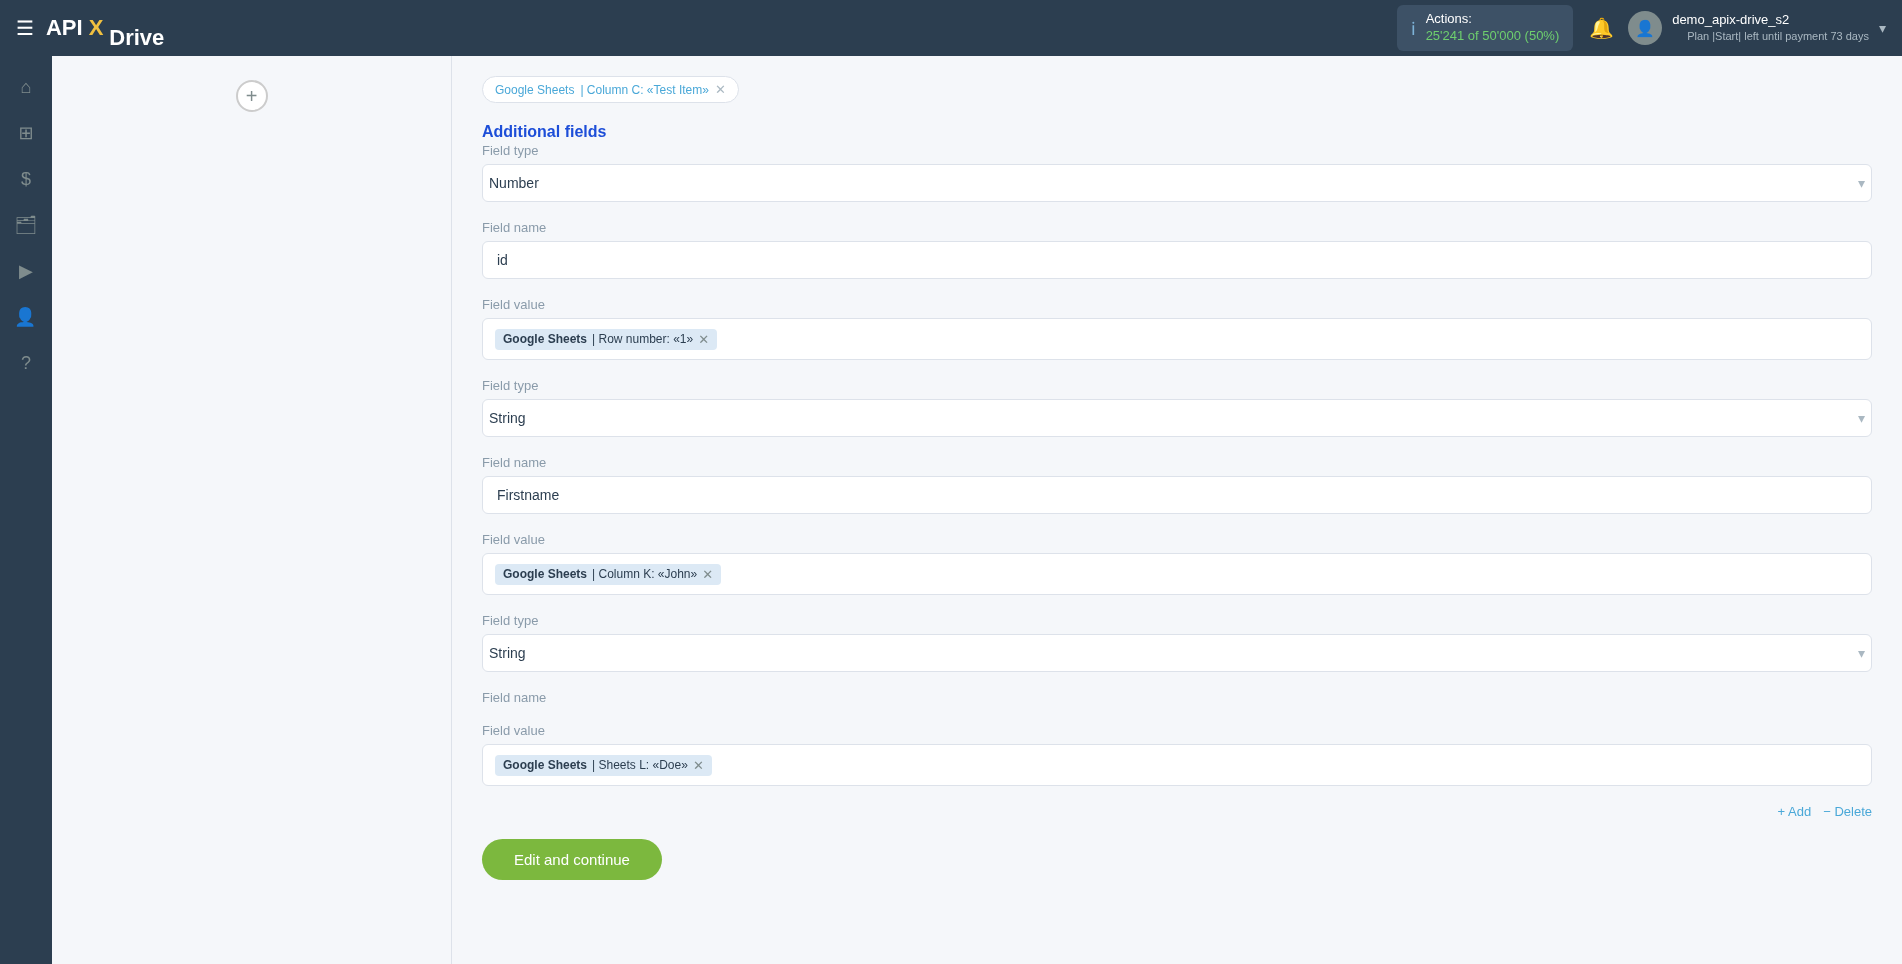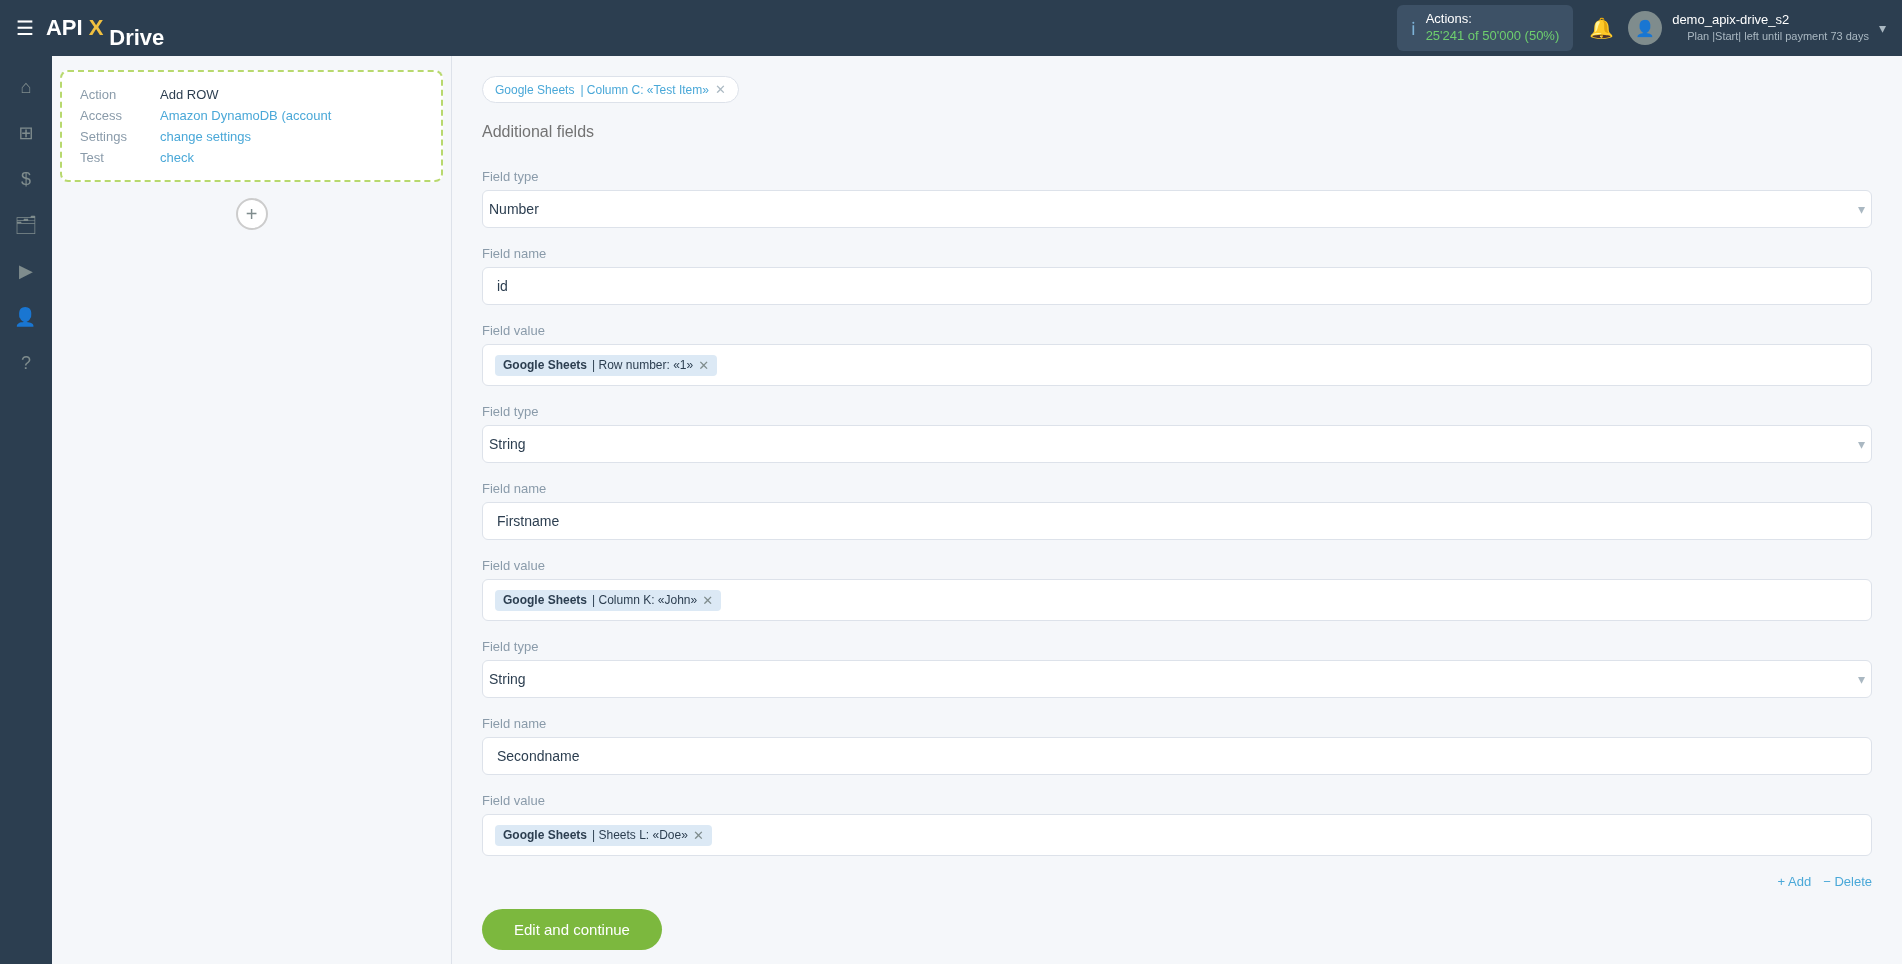--- a/index.html
+++ b/index.html
@@ -141,23 +141,23 @@
       font-size: 12px;
       color: #4aa8d8;
       display: flex;
       align-items: center;
       gap: 6px;
     }
     .chip .chip-x { color: #aab8c2; cursor: pointer; font-size: 13px; }
 
     .section-title {
       font-size: 16px;
-      font-weight: 400;
-      color: #737373;
-      margin-bottom: 28px;
+      font-weight: 700;
+      color: #1d4ed8;
+      margin-bottom: 2px;
     }
 
     .field-group { margin-bottom: 18px; }
     .field-label { font-size: 13px; color: #8a9baa; margin-bottom: 6px; }
 
     .field-select {
       width: 100%;
       background: white;
       border: 1px solid #dde2ea;
       border-radius: 6px;
@@ -271,42 +271,20 @@
     <div class="sidebar-icon">⌂</div>
     <div class="sidebar-icon">⊞</div>
     <div class="sidebar-icon">$</div>
     <div class="sidebar-icon">🗂</div>
     <div class="sidebar-icon">▶</div>
     <div class="sidebar-icon">👤</div>
     <div class="sidebar-icon">?</div>
   </div>
 
   <div class="left-panel">
-    <div class="step-card">
-      <table>
-        <tbody>
-            <tr>
-          <td class="label">Action</td>
-          <td class="value-plain">Add ROW</td>
-        </tr>
-        <tr>
-          <td class="label">Access</td>
-          <td class="value">Amazon DynamoDB (account</td>
-        </tr>
-        <tr>
-          <td class="label">Settings</td>
-          <td class="value">change settings</td>
-        </tr>
-        <tr>
-          <td class="label">Test</td>
-          <td class="value">check</td>
-        </tr>
-      </tbody>
-        </table>
-    </div>
     <div class="add-step-btn">+</div>
   </div>
 
   <div class="main-content">
 
     
     <div class="top-chip-row">
       <div class="chip">
         <span class="tag-source">Google Sheets</span>
         <span>| Column C: «Test Item»</span>
@@ -366,21 +344,20 @@
     
     <div class="field-group">
       <div class="field-label">Field type</div>
       <div class="field-select">
         <span>String</span>
         <span class="chevron">▾</span>
       </div>
     </div>
     <div class="field-group">
       <div class="field-label">Field name</div>
-      <input class="field-input" value="Secondname" type="text" style="">
     </div>
     <div class="field-group">
       <div class="field-label">Field value</div>
       <div class="field-value-box">
         <div class="value-tag">
           <span class="tag-source">Google Sheets</span>
           <span>| Sheets L: «Doe»</span>
           <span class="tag-x">✕</span>
         </div>
       </div>

